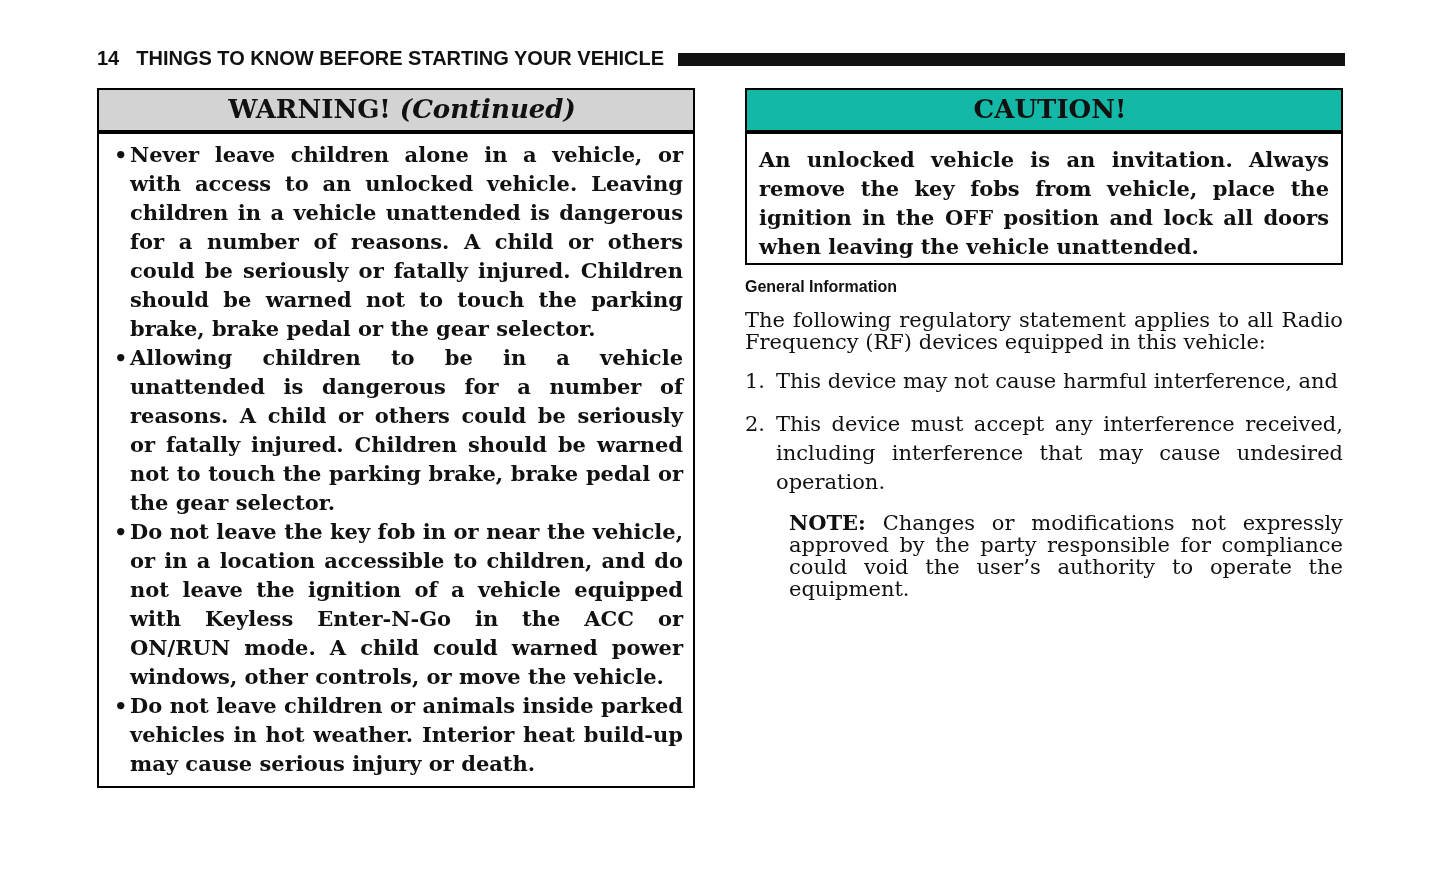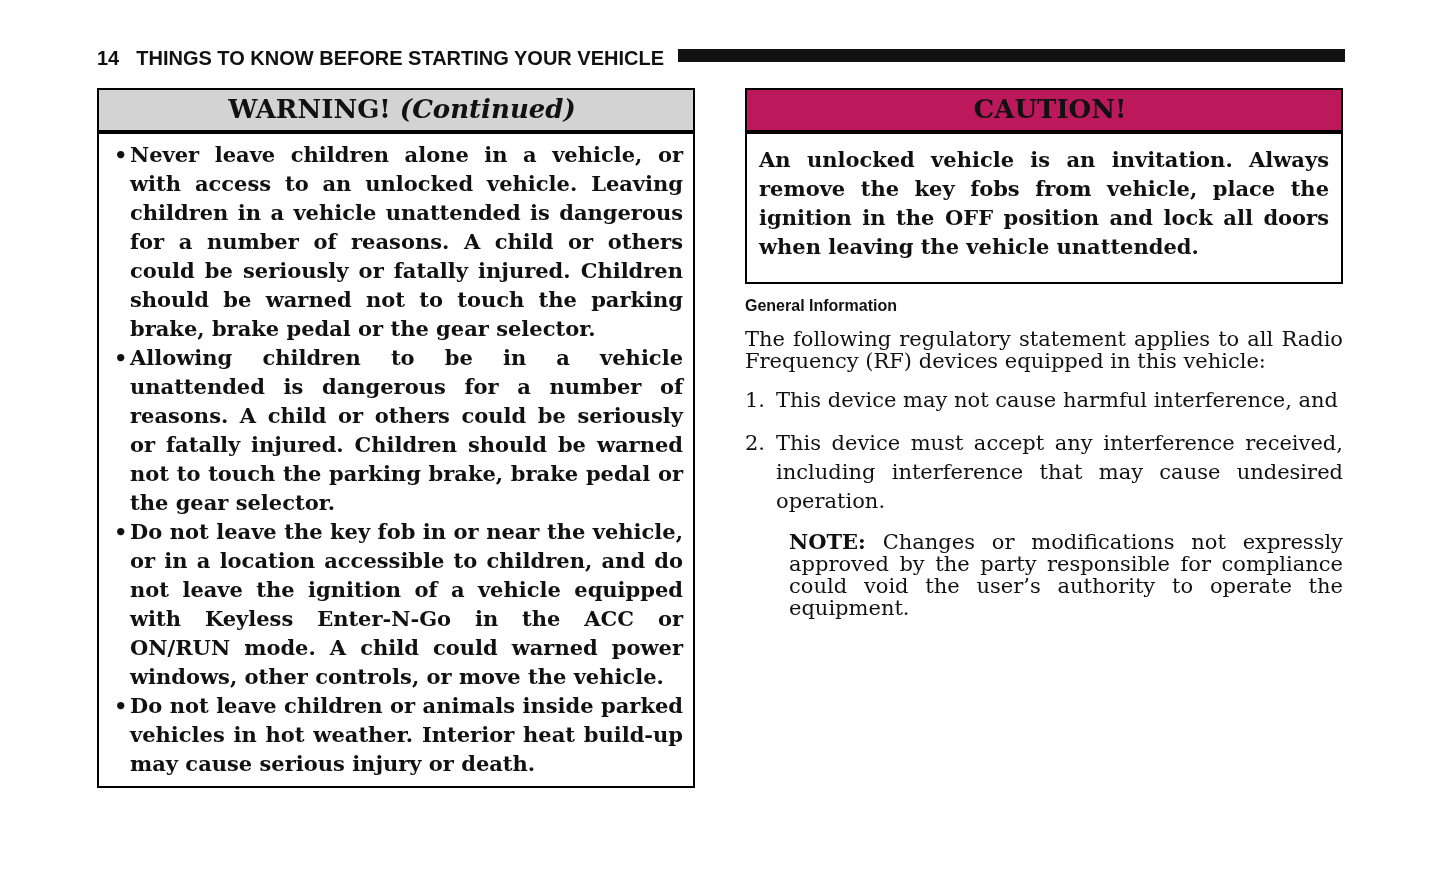--- a/index.html
+++ b/index.html
@@ -16,21 +16,21 @@
     overflow: hidden;
   }
 
   
   .page-header {
     position: absolute;
     left: 97px;
     top: 47px;
     width: 1248px;
     display: flex;
-    align-items: flex-start;
+    align-items: center;
     font-family: "Liberation Sans", sans-serif;
     font-weight: bold;
     font-size: 20px;
     letter-spacing: 0px;
     white-space: nowrap;
   }
   .page-number { margin-right: 17px; }
   .header-bar {
     flex: 1;
     height: 13px;
@@ -46,31 +46,31 @@
   
   .alert-box { border: 2px solid #000; background: #fff; box-sizing: border-box; }
   .box-header {
     text-align: center;
     font-weight: bold;
     font-size: 26px;
     padding: 4px 0 6px 12px;
     border-bottom: 2px solid #000;
   }
   .warn-header { background: #d3d3d3; }
-  .caut-header { background: #be185d; }
+  .caut-header { background: #14b8a6; }
   .box-title-suffix { font-style: italic; }
   .box-body {
     border-top: 2px solid #000;
     font-weight: bold;
     font-size: 21px;
     line-height: 29px;
     text-align: justify;
     padding: 6px 10px 8px 8px;
   }
-  .caution-body { padding: 11px 12px 21px 12px; }
+  .caution-body { padding: 11px 12px 2px 12px; }
   .caution-body p { margin: 0; }
 
   .warn-list { list-style: none; margin: 0; padding: 0; }
   .warn-list li { position: relative; padding-left: 23px; }
   .warn-list .marker { position: absolute; left: 7px; }
 
   
   .gi-heading {
     font-family: "Liberation Sans", sans-serif;
     font-size: 16px;

